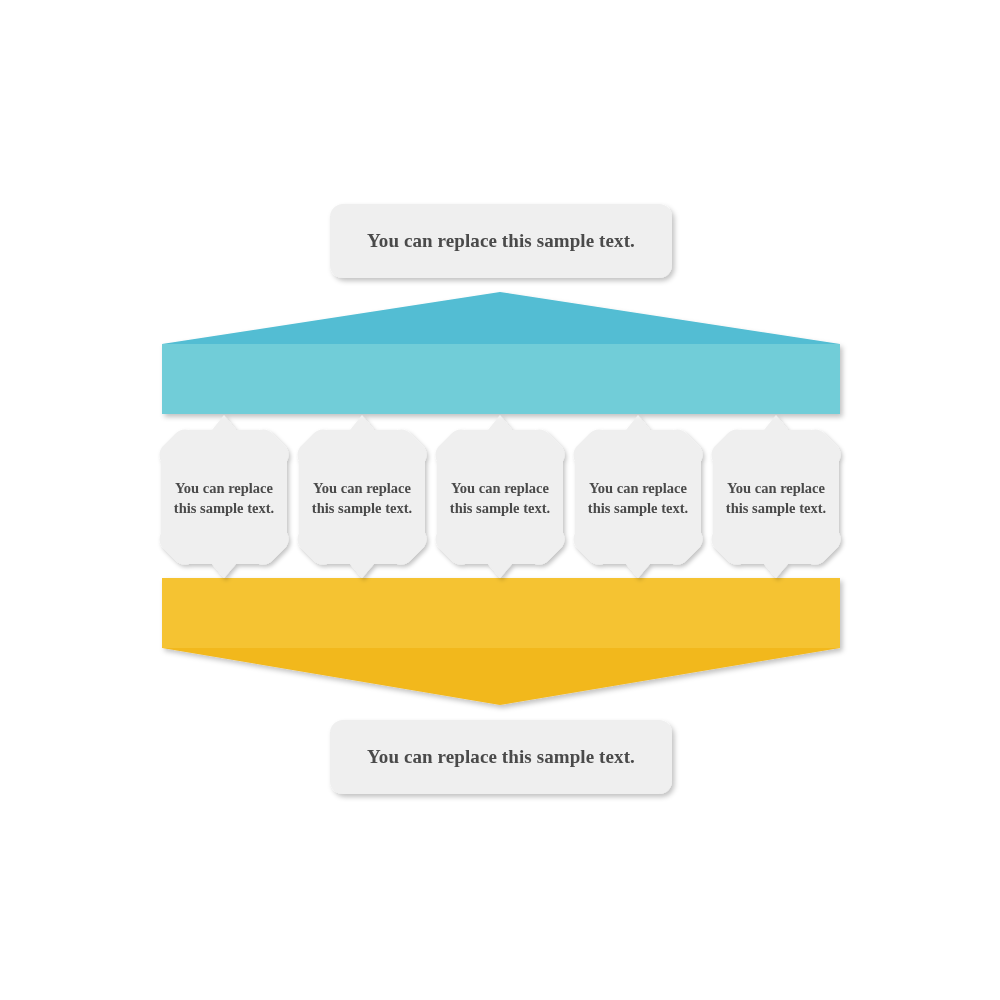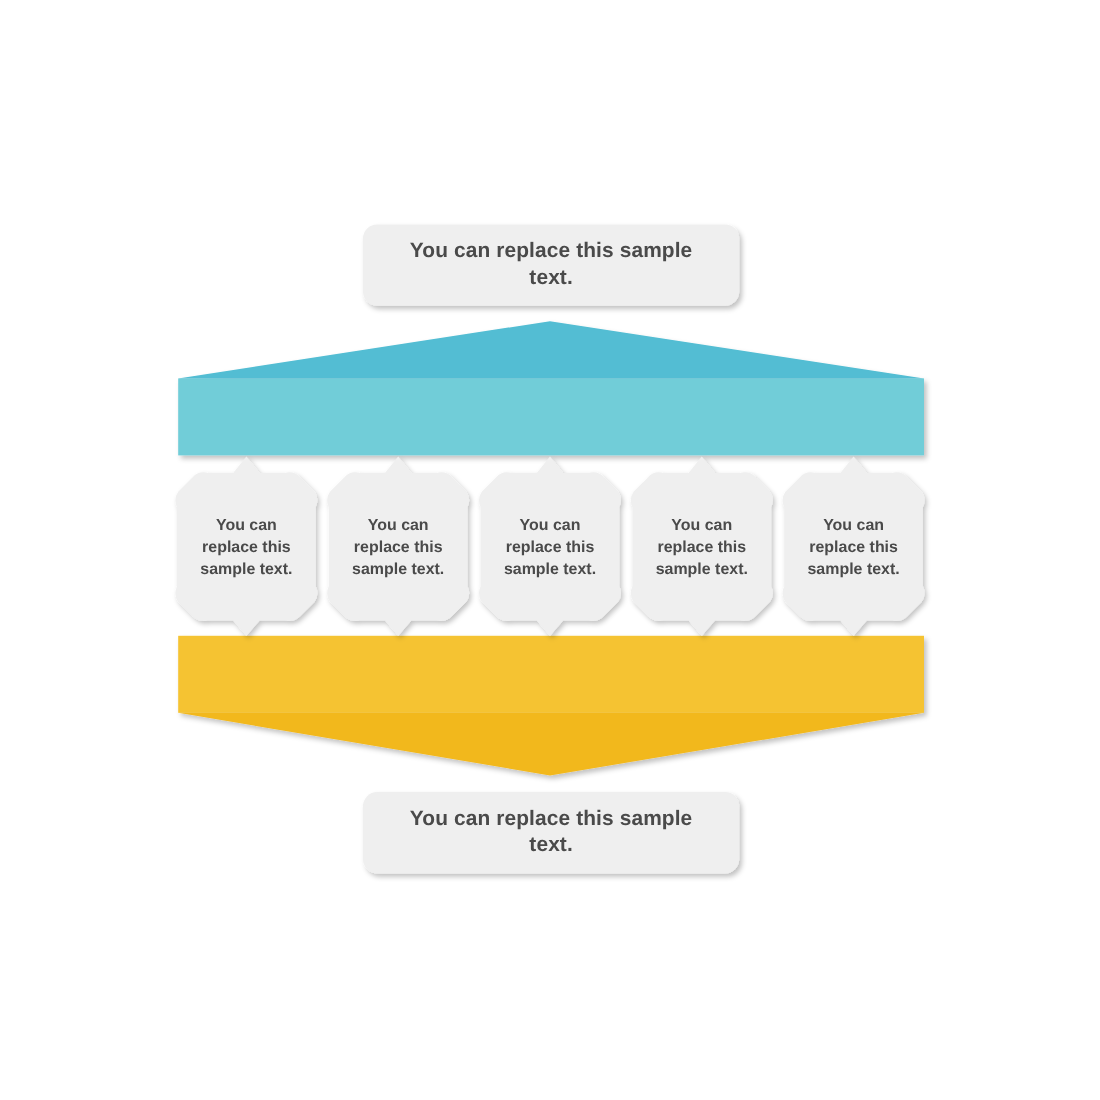--- a/index.html
+++ b/index.html
@@ -11,20 +11,21 @@
     width: 1000px;
     height: 1000px;
     background: #ffffff;
     font-family: "Liberation Sans", sans-serif;
     overflow: hidden;
   }
   #diagram-root {
     position: relative;
     width: 1000px;
     height: 1000px;
+    font-family: Liberation Serif, serif;
   }
   .layer {
     position: absolute;
     top: 0;
     left: 0;
     width: 1000px;
     height: 1000px;
   }
   .svg-layer { z-index: 1; }
   .text-layer { z-index: 2; }

